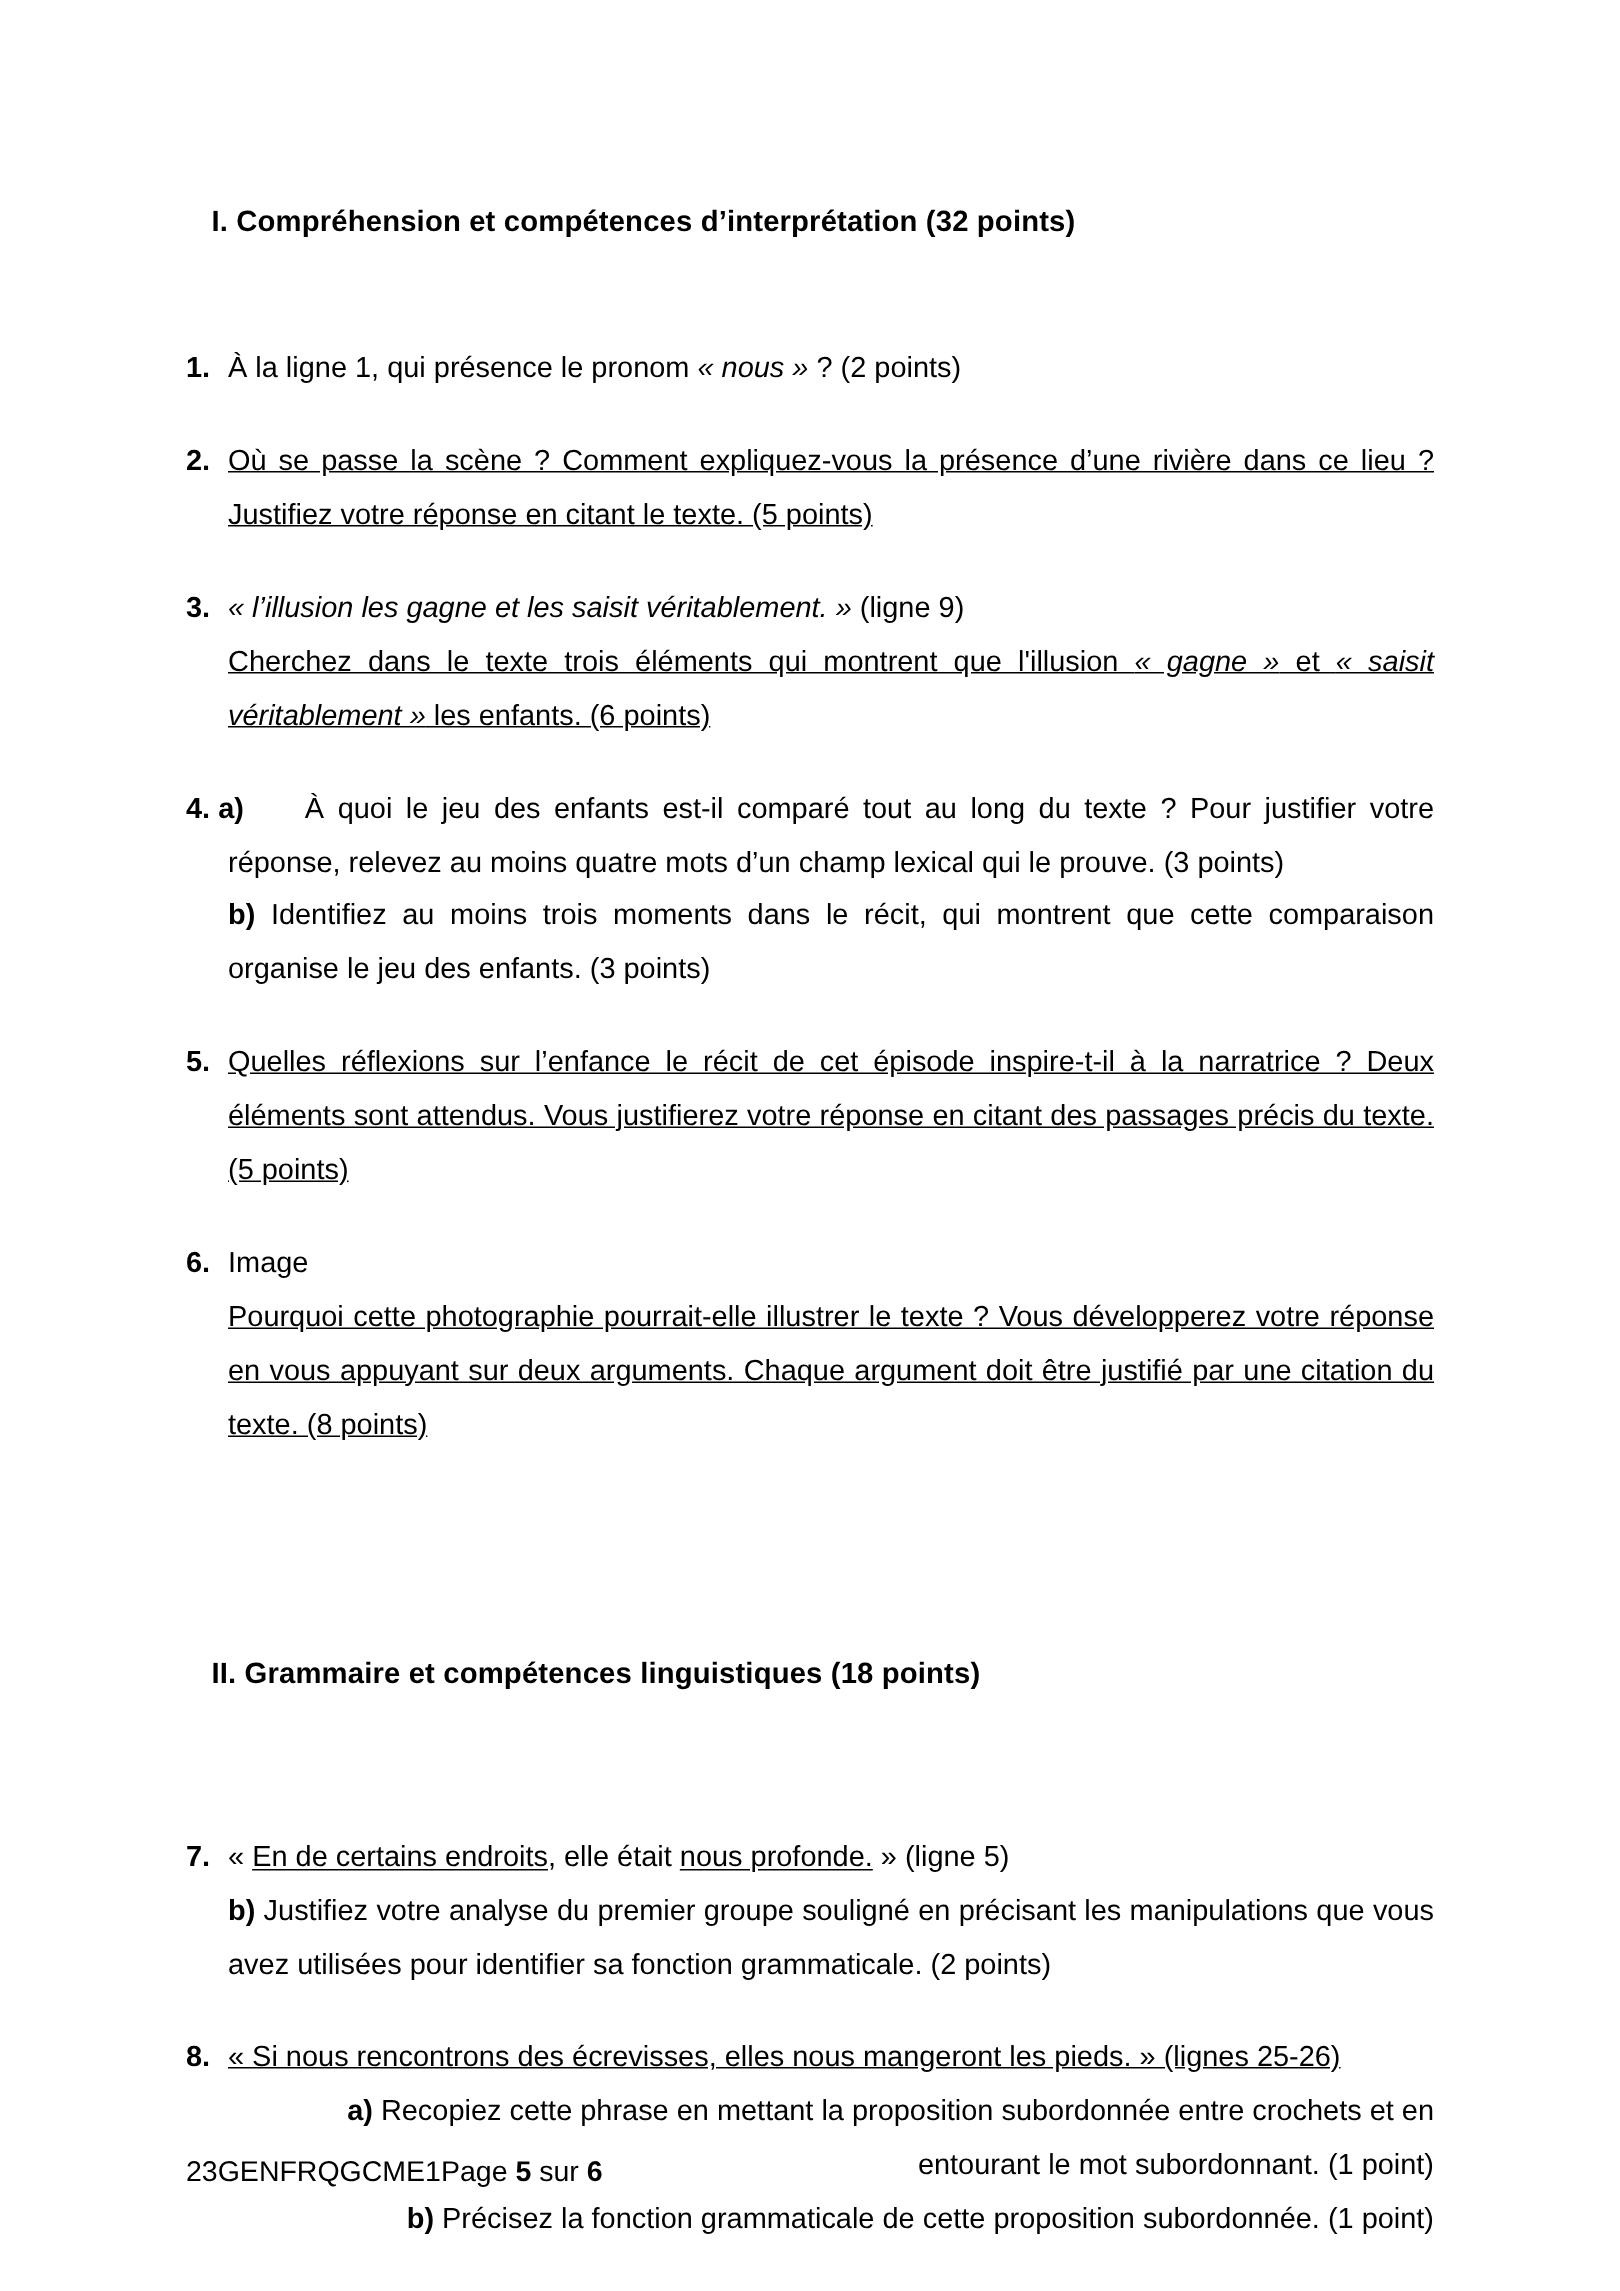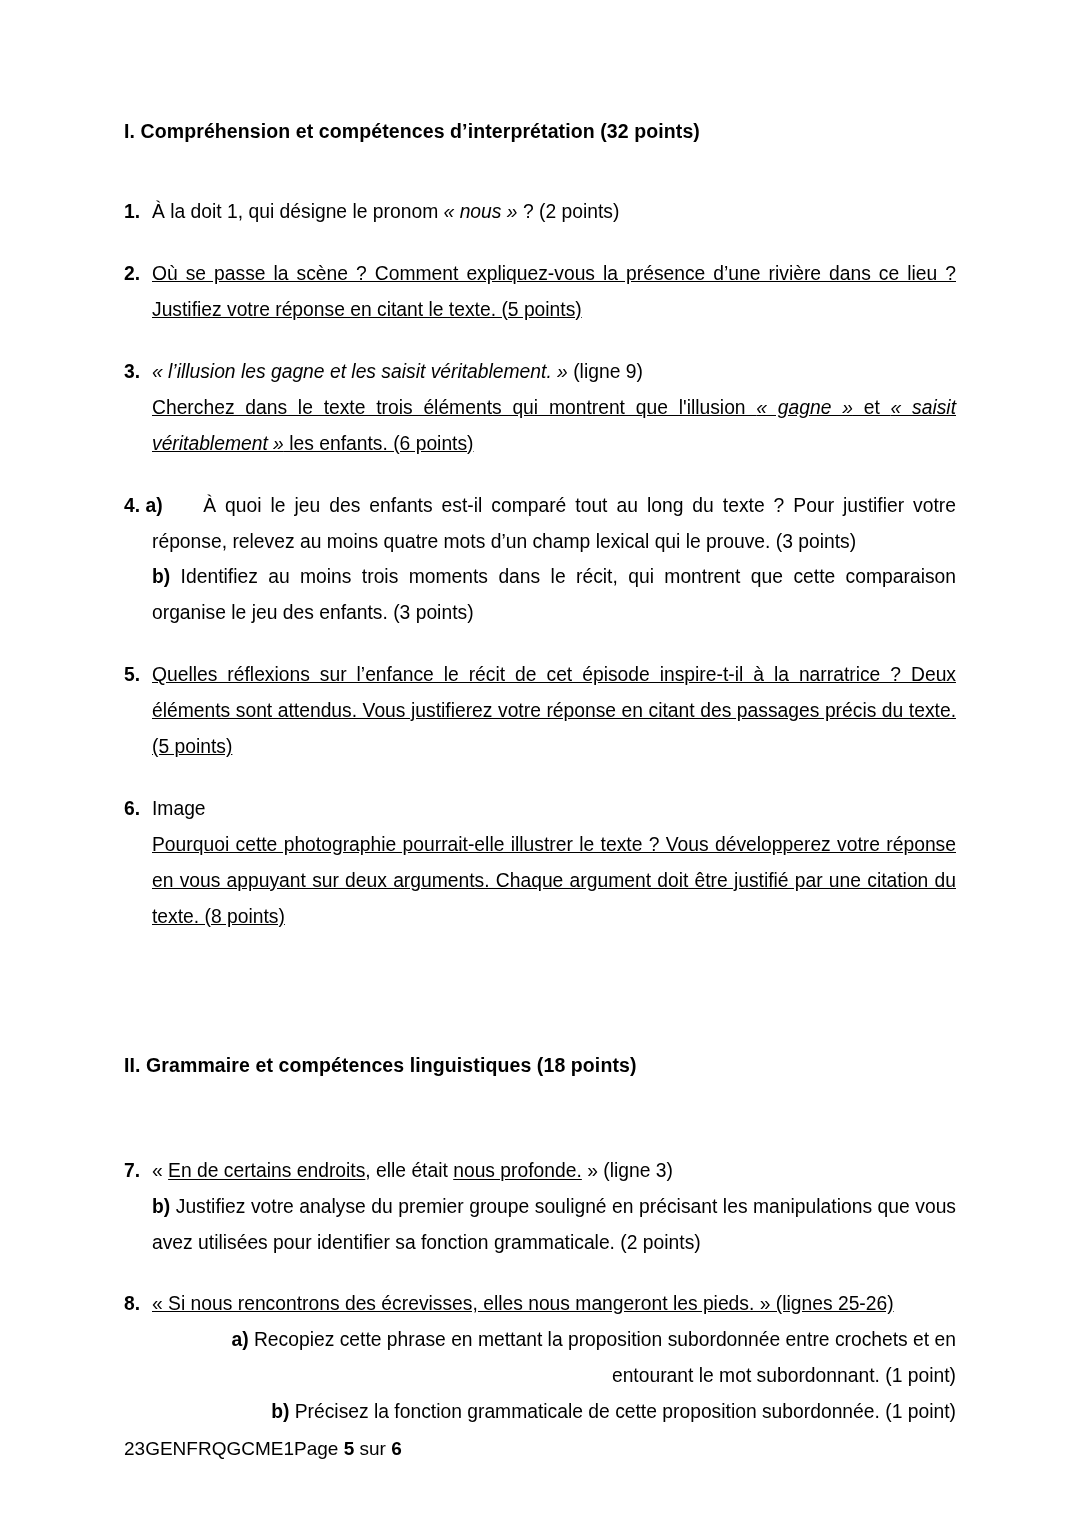--- a/index.html
+++ b/index.html
@@ -34,21 +34,21 @@
     top: 118px;
     width: 832px;
   }
 
   
   .section-heading {
     font-size: 19.5px;
     font-weight: bold;
     line-height: 1.35;
     letter-spacing: 0.1px;
-    margin: 0;
+    margin: 17px;
   }
 
   .gap-after-heading { height: 50px; }
   .gap-section       { height: 92px; }
   .gap-before-sec2   { height: 74px; }
 
   
   .q {
     position: relative;
     padding-left: 28px;
@@ -99,21 +99,21 @@
 
   <div class="content">
 
     <h2 class="section-heading">I. Compréhension et compétences d’interprétation (32 points)</h2>
 
     <div class="gap-after-heading"></div>
 
     <div class="q">
       <span class="q-num">1.</span>
       <span class="q-body">
-        <span class="para"><span>À la doit 1, qui désigne le pronom </span><i>« nous »</i><span> ? (2 points)</span></span>
+        <span class="para"><span>À la ligne 1, qui présence le pronom </span><i>« nous »</i><span> ? (2 points)</span></span>
       </span>
     </div>
 
     <div class="q">
       <span class="q-num">2.</span>
       <span class="q-body">
         <span class="para just">Où se passe la scène ? Comment expliquez-vous la présence d’une rivière dans ce lieu ? Justifiez votre réponse en citant le texte. (5 points)</span>
       </span>
     </div>
 
@@ -150,21 +150,21 @@
 
     <div class="gap-section"></div>
 
     <h2 class="section-heading">II. Grammaire et compétences linguistiques (18 points)</h2>
 
     <div class="gap-before-sec2"></div>
 
     <div class="q">
       <span class="q-num">7.</span>
       <span class="q-body">
-        <span class="para"><span>« </span><span class="u">En de certains endroits</span><span>, elle était </span><span class="u">nous profonde.</span><span> » (ligne 3)</span></span>
+        <span class="para"><span>« </span><span class="u">En de certains endroits</span><span>, elle était </span><span class="u">nous profonde.</span><span> » (ligne 5)</span></span>
         <span class="sub"><b>b)</b><span> Justifiez votre analyse du premier groupe souligné en précisant les manipulations que vous avez utilisées pour identifier sa fonction grammaticale. (2 points)</span></span>
       </span>
     </div>
 
     <div class="q">
       <span class="q-num">8.</span>
       <span class="q-body">
         <span class="para just">« Si nous rencontrons des écrevisses, elles nous mangeront les pieds. » (lignes 25-26)</span>
         <span class="sub left"><b>a)</b><span> Recopiez cette phrase en mettant la proposition subordonnée entre crochets et en entourant le mot subordonnant. (1 point)</span></span>
         <span class="sub left"><b>b)</b><span> Précisez la fonction grammaticale de cette proposition subordonnée. (1 point)</span></span>

